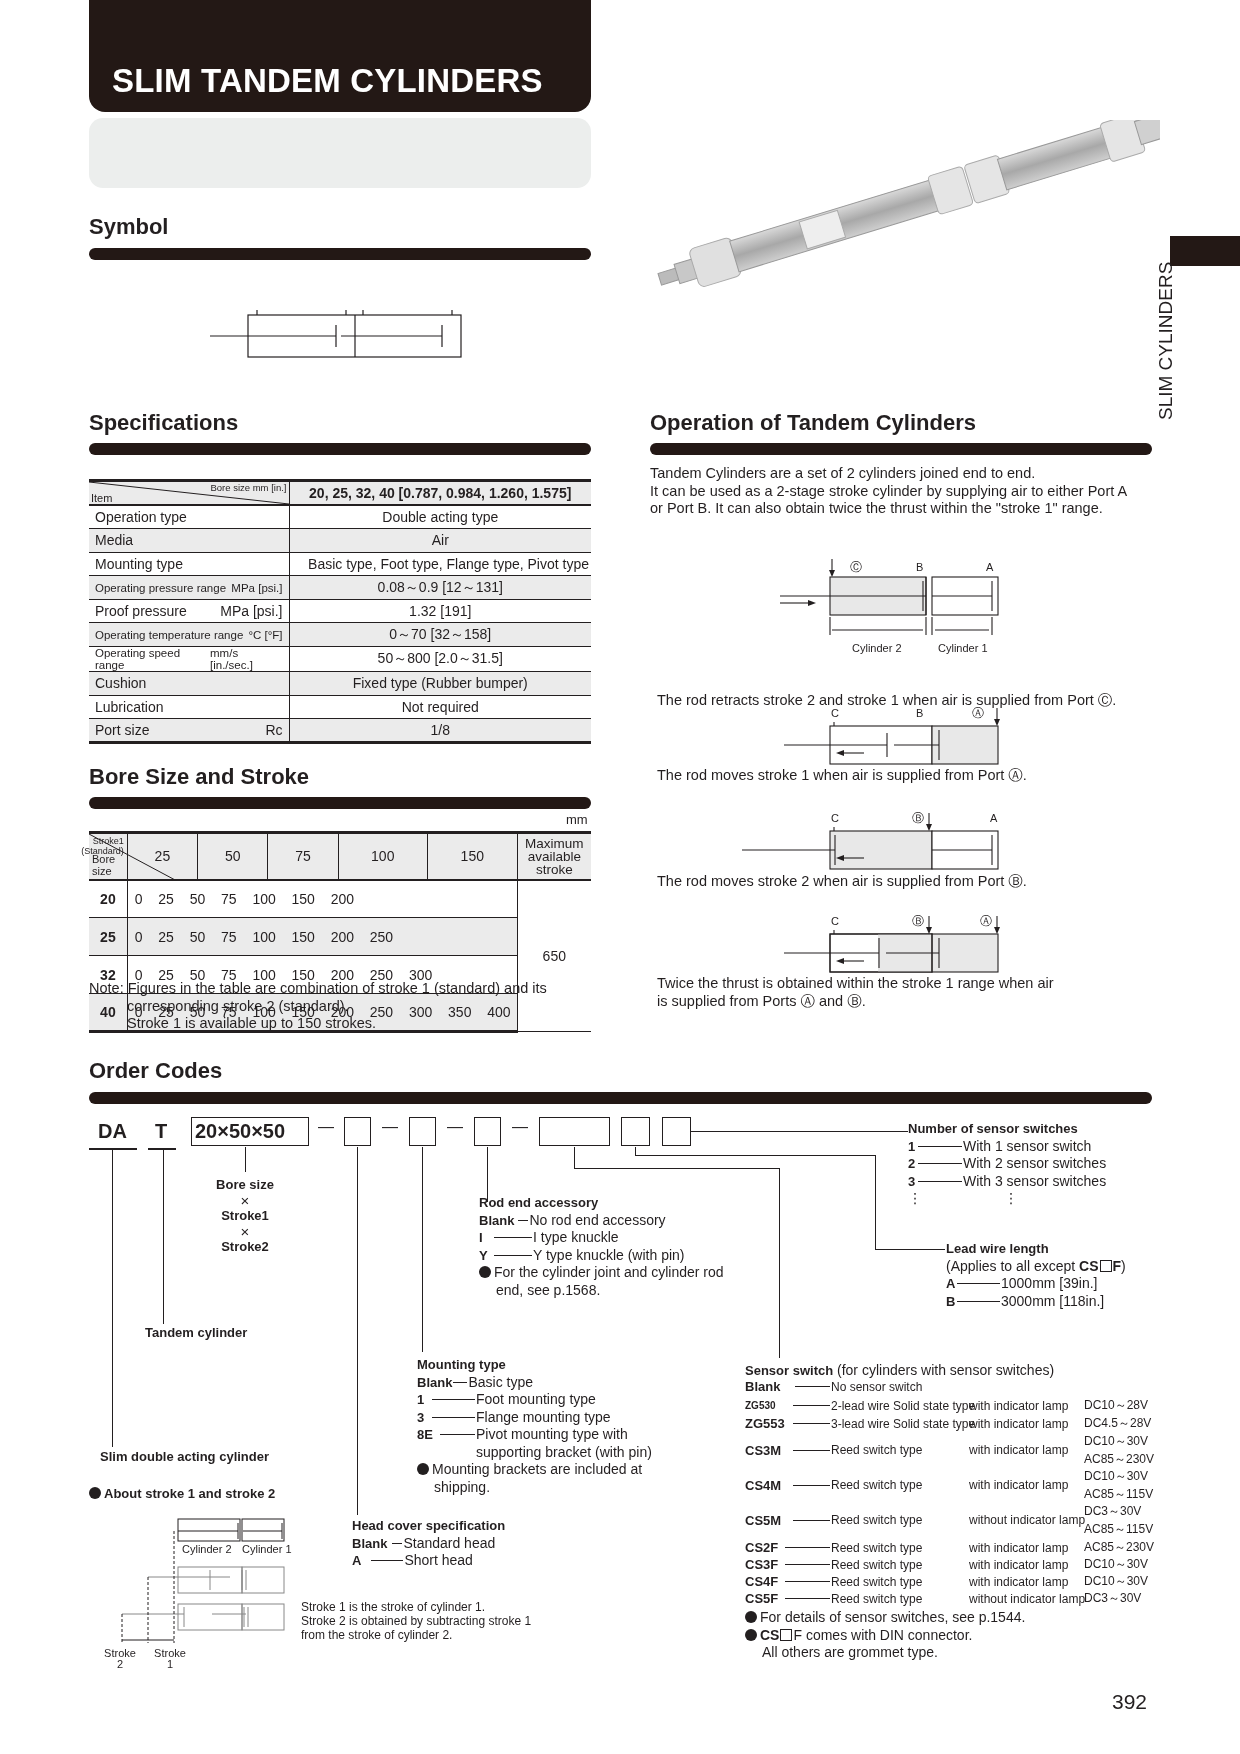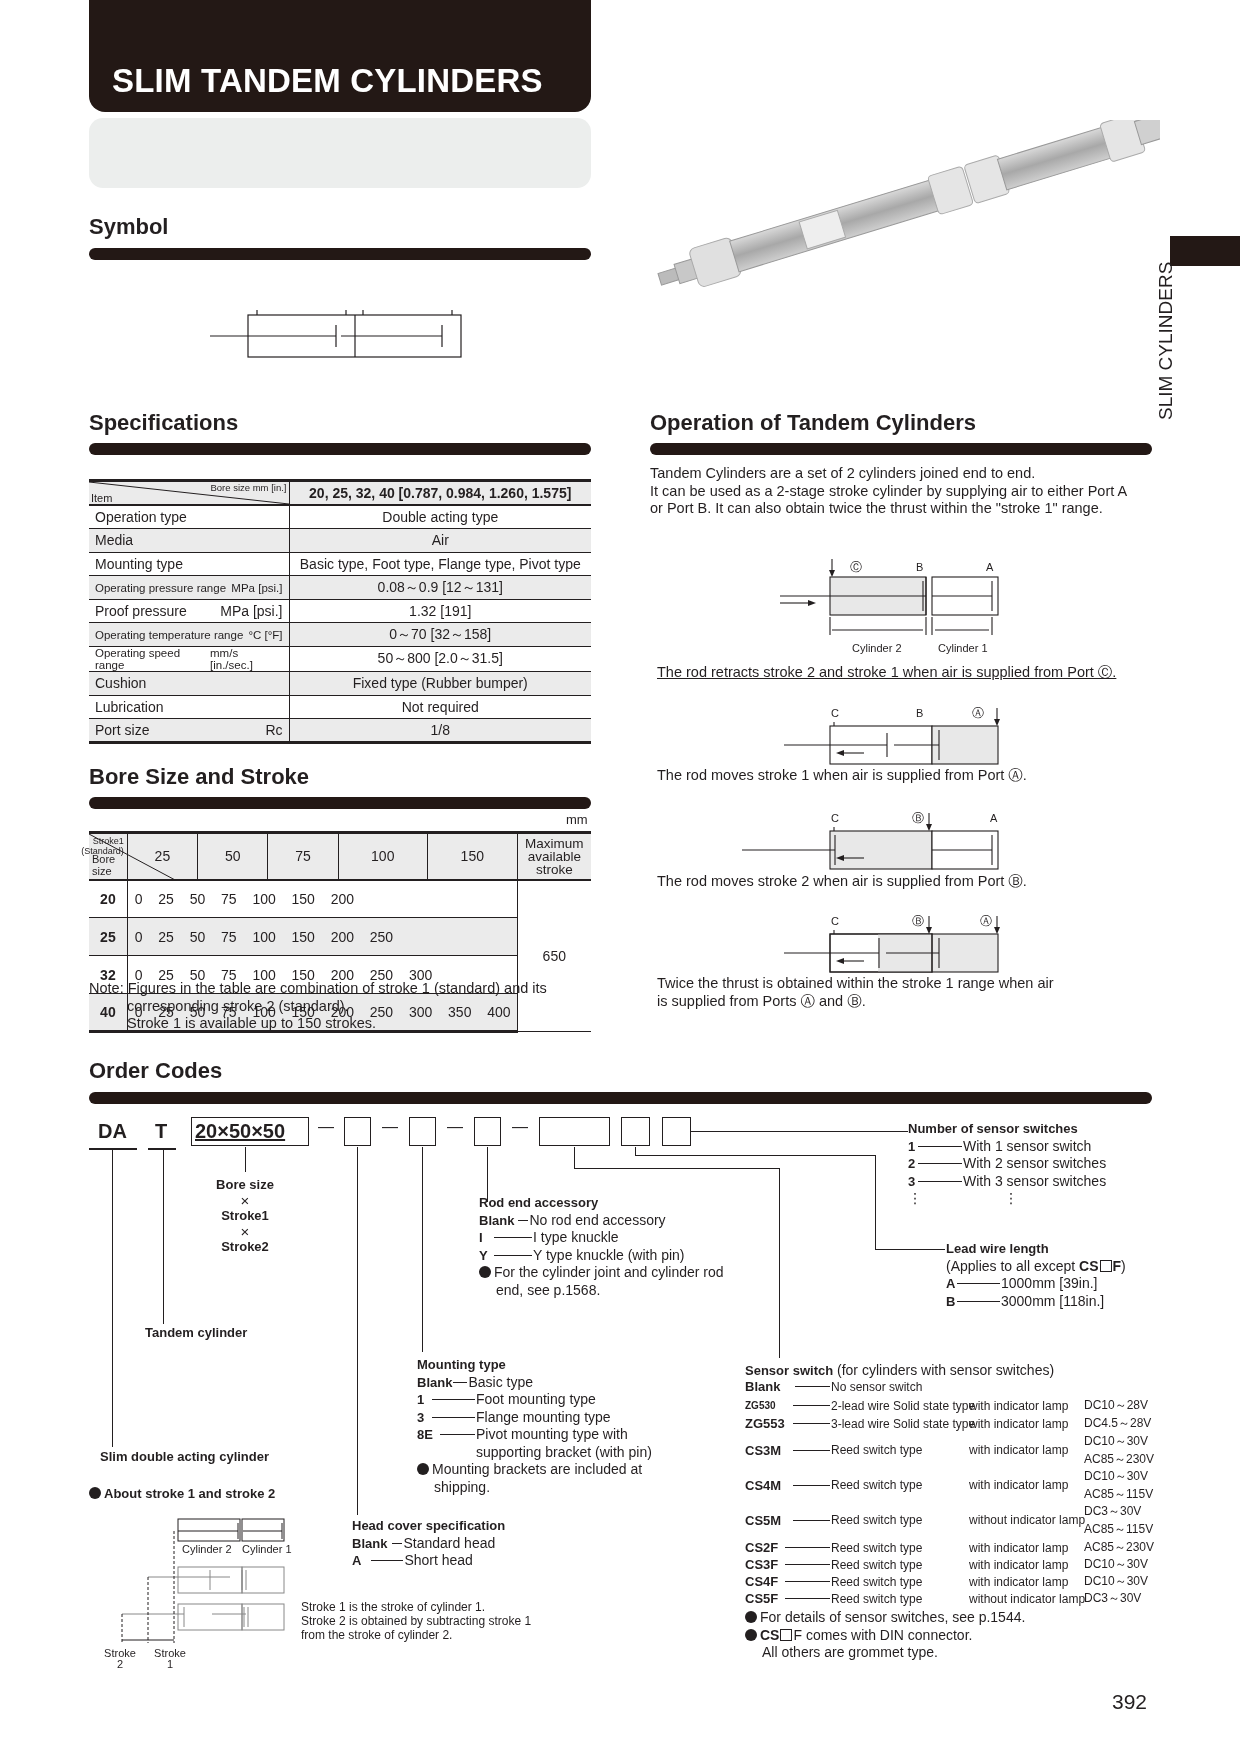--- a/index.html
+++ b/index.html
@@ -121,21 +121,21 @@
   <tr>
         <td class="k">Operation type</td>
         <td class="v">Double acting type</td>
       </tr>
   <tr class="g">
         <td class="k">Media</td>
         <td class="v">Air</td>
       </tr>
   <tr>
         <td class="k">Mounting type</td>
-        <td class="v" style="padding:0 2px;white-space:nowrap;">Basic type, Foot type, Flange type, Pivot type</td>
+        <td class="v" style="padding:0 2px;white-space:nowrap;text-align:right;">Basic type, Foot type, Flange type, Pivot type</td>
       </tr>
   <tr class="g">
         <td class="k small">
           <div class="k-flex">
             <span>Operating pressure range</span>
             <span>MPa [psi.]</span>
           </div>
         </td>
         <td class="v">0.08～0.9 [12～131]</td>
       </tr>
@@ -258,21 +258,21 @@
     <line x1="0" y1="48" x2="30" y2="48"></line>
   </g>
   <polygon points="52,22 49,15 55,15" fill="#231f20"></polygon>
   <polygon points="36,48 28,45 28,51" fill="#231f20"></polygon>
   <text x="70" y="16" font-size="12" font-family="Liberation Sans, sans-serif" fill="#231f20">Ⓒ</text>
   <text x="136" y="16" font-size="11" font-family="Liberation Sans, sans-serif" fill="#231f20">B</text>
   <text x="206" y="16" font-size="11" font-family="Liberation Sans, sans-serif" fill="#231f20">A</text>
   <text x="72" y="97" font-size="11" font-family="Liberation Sans, sans-serif" fill="#231f20">Cylinder 2</text>
   <text x="158" y="97" font-size="11" font-family="Liberation Sans, sans-serif" fill="#231f20">Cylinder 1</text>
 </svg>
-<div class="abs txt" style="left:657px;top:664px;text-decoration:underline;">The rod retracts stroke 2 and stroke 1 when air is supplied from Port Ⓒ.</div>
+<div class="abs txt" style="left:657px;top:692px;">The rod retracts stroke 2 and stroke 1 when air is supplied from Port Ⓒ.</div>
 
 <svg class="abs" style="left:740px;top:700px;" width="270" height="66">
   <g stroke="#231f20" stroke-width="1.1" fill="none">
     <rect x="90" y="26" width="102" height="38" fill="#fff"></rect>
     <rect x="192" y="26" width="66" height="38" fill="#e8e8e8"></rect>
     <line x1="44" y1="45" x2="147" y2="45"></line>
       <line x1="147" y1="33" x2="147" y2="57"></line>
     <line x1="154" y1="45" x2="199" y2="45"></line>
       <line x1="199" y1="30" x2="199" y2="60"></line>
     <line x1="94" y1="22" x2="94" y2="26"></line>
@@ -335,21 +335,21 @@
 </div>
 
 <div class="abs sec-h" style="left:89px;top:1058px;">Order Codes</div>
 <div class="abs bar" style="left:89px;top:1092px;width:1063px;"></div>
 
 <div class="code-lbl" style="left:98px;top:1120px;">DA</div>
 <div class="uline" style="left:89px;top:1148px;width:48px;"></div>
 <div class="code-lbl" style="left:155px;top:1120px;">T</div>
 <div class="uline" style="left:148px;top:1148px;width:28px;"></div>
 <div class="code-box" style="left:191px;top:1117px;width:118px;">
-  <div class="code-lbl" style="left:3px;top:2px;text-decoration:underline;">20×50×50</div>
+  <div class="code-lbl" style="left:3px;top:2px;">20×50×50</div>
 </div>
 <div class="dash" style="left:318px;top:1118px;">—</div>
 <div class="code-box" style="left:344px;top:1117px;width:27px;"></div>
 <div class="dash" style="left:382px;top:1118px;">—</div>
 <div class="code-box" style="left:409px;top:1117px;width:27px;"></div>
 <div class="dash" style="left:447px;top:1118px;">—</div>
 <div class="code-box" style="left:474px;top:1117px;width:27px;"></div>
 <div class="dash" style="left:512px;top:1118px;">—</div>
 <div class="code-box" style="left:539px;top:1117px;width:71px;"></div>
 <div class="code-box" style="left:621px;top:1117px;width:29px;"></div>

